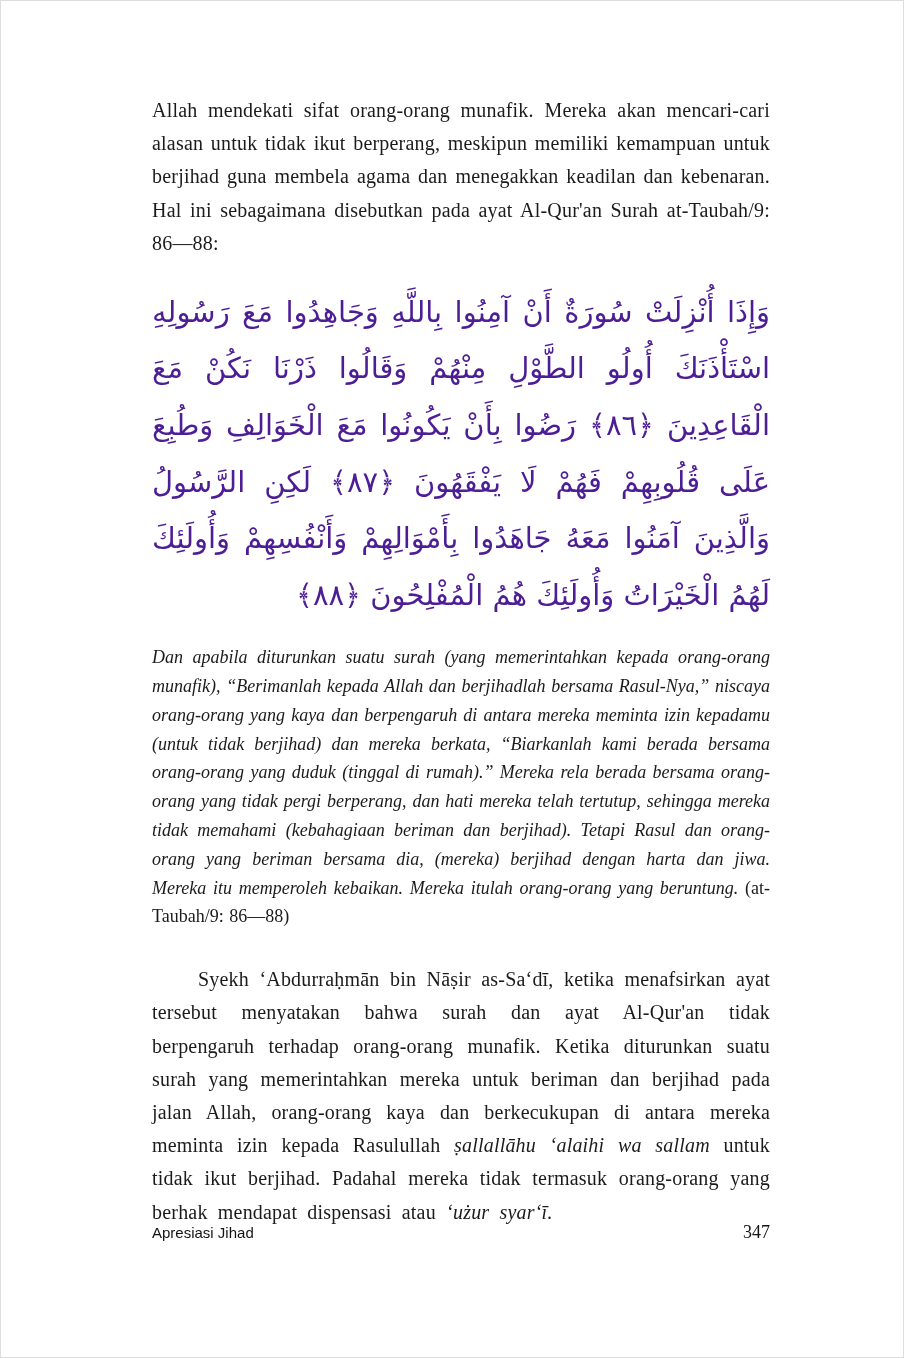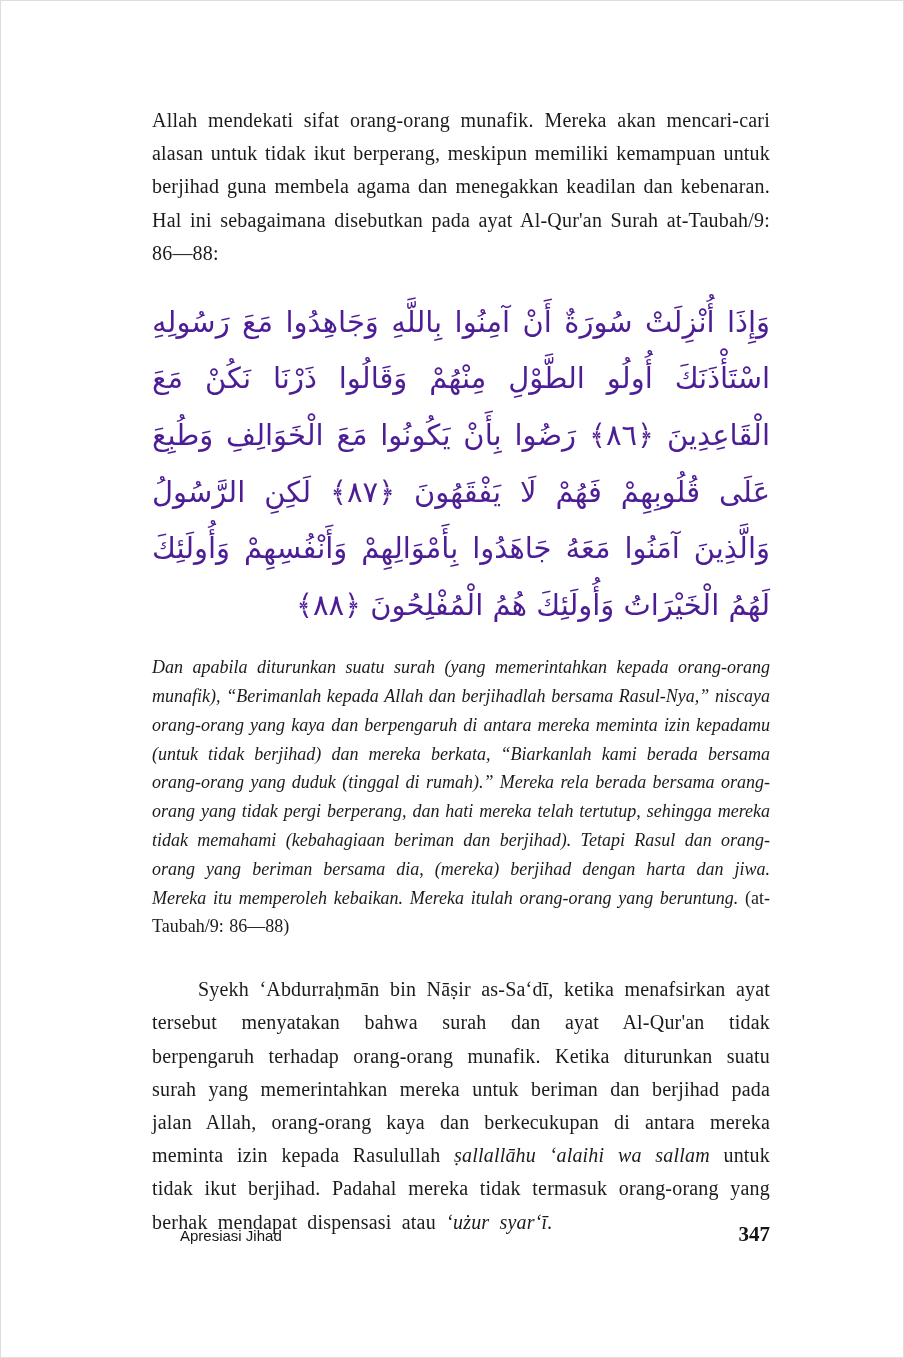--- a/index.html
+++ b/index.html
@@ -15,21 +15,21 @@
     margin: 0 auto;
     background: #ffffff;
     color: #1b1b1b;
     font-family: "Liberation Serif", serif;
     overflow: hidden;
     box-shadow: inset 0 0 0 1px #dedede;
   }
   .content {
     position: absolute;
     left: 152px;
-    top: 104px;
+    top: 94px;
     width: 618px;
   }
   .body-text {
     margin: 0;
     font-size: 20px;
     line-height: 1.66;
     text-align: justify;
     letter-spacing: 0.2px;
     word-spacing: 2px;
   }
@@ -57,32 +57,30 @@
   .translation em, .tafsir em { font-style: italic; }
   .translation span, .tafsir span { font-style: normal; }
   .footer {
     position: absolute;
     left: 152px;
     right: 134px;
     top: 1222px;
     display: flex;
     justify-content: space-between;
     align-items: baseline;
-    margin-left: 28px;
   }
   .running-title {
     font-family: "Liberation Sans", sans-serif;
     font-size: 15px;
     color: #141414;
   }
   .page-number {
     font-family: "Liberation Serif", serif;
-    font-size: 21px;
+    font-size: 18px;
     color: #141414;
-    font-weight: bold;
   }
 </style>
 </head>
 <body>
 
 <div class="page">
   <div class="content">
 
     <p class="body-text">Allah mendekati sifat orang-orang munafik. Mereka akan mencari-cari alasan untuk tidak ikut berperang, meskipun memiliki kemampuan untuk berjihad guna membela agama dan menegakkan keadilan dan kebenaran. Hal ini sebagaimana disebutkan pada ayat Al-Qur'an Surah at-Taubah/9: 86—88:</p>
 

